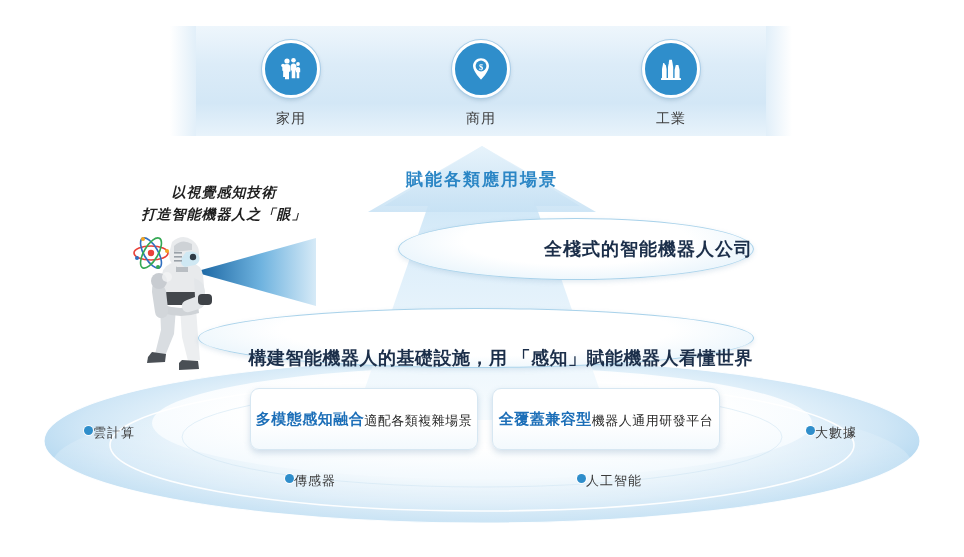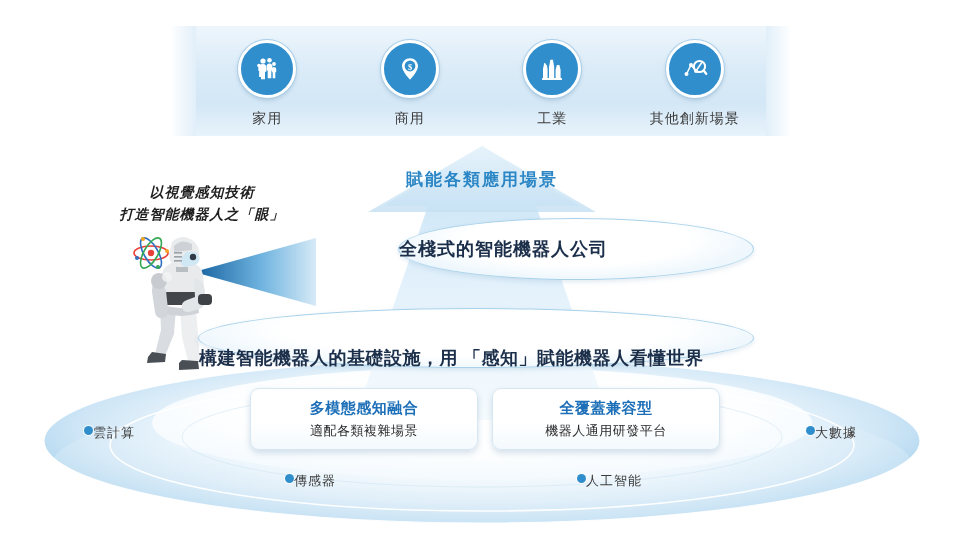--- a/index.html
+++ b/index.html
@@ -38,21 +38,21 @@
   }
 
   
   .pyramid{
     position:absolute;left:0;top:0;width:964px;height:557px;pointer-events:none;
   }
 
   
   .band{
     position:absolute;border-radius:50%;
-    display:flex;align-items:center;justify-content:flex-start;
+    display:flex;align-items:center;justify-content:flex-end;
     box-sizing:border-box;
   }
   .band1{
     left:398px;top:218px;width:356px;height:62px;
     border:1px solid #a9d2ea;
     background:radial-gradient(ellipse at 50% 35%,#ffffff 0%,#ffffff 45%,#eaf5fc 78%,#dceefa 100%);
     box-shadow:0 2px 5px rgba(90,140,180,.18);
   }
   .band2{
     left:198px;top:308px;width:556px;height:60px;
@@ -67,41 +67,41 @@
   .band2 .band-text{font-size:18px;letter-spacing:.5px;margin-top:40px;}
 
   
   .arrow-title{
     position:absolute;left:0;top:168px;width:964px;text-align:center;
     font-size:17px;font-weight:bold;color:#2b86c5;letter-spacing:2px;
   }
 
   
   .tagline{
-    position:absolute;left:112px;top:182px;width:180px;text-align:center;
+    position:absolute;left:134px;top:182px;width:180px;text-align:center;
     font-style:italic;font-weight:bold;color:#1f1f1f;font-size:14px;line-height:22px;
     letter-spacing:1px;
   }
 
   
   .robot{position:absolute;left:138px;top:232px;width:106px;height:140px;}
   .atom{position:absolute;left:132px;top:234px;width:38px;height:38px;}
   .beam{position:absolute;left:186px;top:236px;width:130px;height:72px;}
 
   
   .base{position:absolute;left:0;top:345px;width:964px;height:212px;}
 
   
   .cards{position:absolute;left:250px;top:388px;width:470px;height:62px;display:flex;gap:14px;}
   .card{
     flex:1;border-radius:9px;
     background:linear-gradient(180deg,#ffffff 0%,#ffffff 55%,#f3f9fd 100%);
     border:1px solid #d7e7f2;
     box-shadow:0 3px 6px rgba(60,110,155,.22);
-    display:flex;flex-direction:column;align-items:center;justify-content:center;
+    display:flex;flex-direction:row;align-items:center;justify-content:center;
   }
   .card-title{font-size:15px;font-weight:bold;color:#1d6fb8;letter-spacing:.5px;white-space:nowrap;}
   .card-sub{font-size:13px;color:#2a2a2a;margin-top:4px;letter-spacing:.5px;white-space:nowrap;}
 
   
   .node{position:absolute;display:flex;flex-direction:row;align-items:center;}
   .node-dot{width:9px;height:9px;border-radius:50%;background:#2f8ecb;box-shadow:0 0 0 1px rgba(255,255,255,.8);}
   .node-label{margin-top:6px;font-size:13px;color:#3b3b3b;letter-spacing:1px;white-space:nowrap;}
   .node-cloud{left:84px;top:418px;}
   .node-bigdata{left:806px;top:418px;}
@@ -267,35 +267,20 @@
           <path d="M10 22 h5.2 v-11 l-1.3 -7.2 h-2.6 l-1.3 7.2z"></path>
           <path d="M16.6 22 h5 v-8 l-1.2 -5 h-2.6 l-1.2 5z"></path>
           <rect x="3" y="22" width="20" height="2" rx=".6"></rect>
           <circle cx="8.4" cy="7.2" r="1.9" fill="#2f8ecb"></circle>
           <path d="M8.4 4.4 a2.8 2.8 0 0 1 0 5.6" fill="#ffffff" opacity=".0"></path>
         </svg>
       </div>
       <div class="scn-label">工業</div>
     </div>
 
-    <div class="scn">
-      <div class="scn-ring">
-        <svg width="26" height="26" viewBox="0 0 26 26">
-          <g stroke="#ffffff" stroke-width="1.5" fill="none">
-            <path d="M4.5 18 L9 9 L14 15 L20.5 5.5"></path>
-          </g>
-          <circle cx="4.5" cy="18" r="2" fill="#ffffff"></circle>
-          <circle cx="9" cy="9" r="2" fill="#ffffff"></circle>
-          <circle cx="14" cy="15" r="2" fill="#ffffff"></circle>
-          <circle cx="17.5" cy="10.5" r="5.6" fill="none" stroke="#ffffff" stroke-width="2"></circle>
-          <path d="M21.6 14.6 L24.2 17.8" stroke="#ffffff" stroke-width="2.4" stroke-linecap="round"></path>
-        </svg>
-      </div>
-      <div class="scn-label">其他創新場景</div>
-    </div>
 
   </div>
 
   <div class="arrow-title">賦能各類應用場景</div>
 
   <div class="tagline">
     <div>以視覺感知技術</div>
     <div>打造智能機器人之「眼」</div>
   </div>
 

